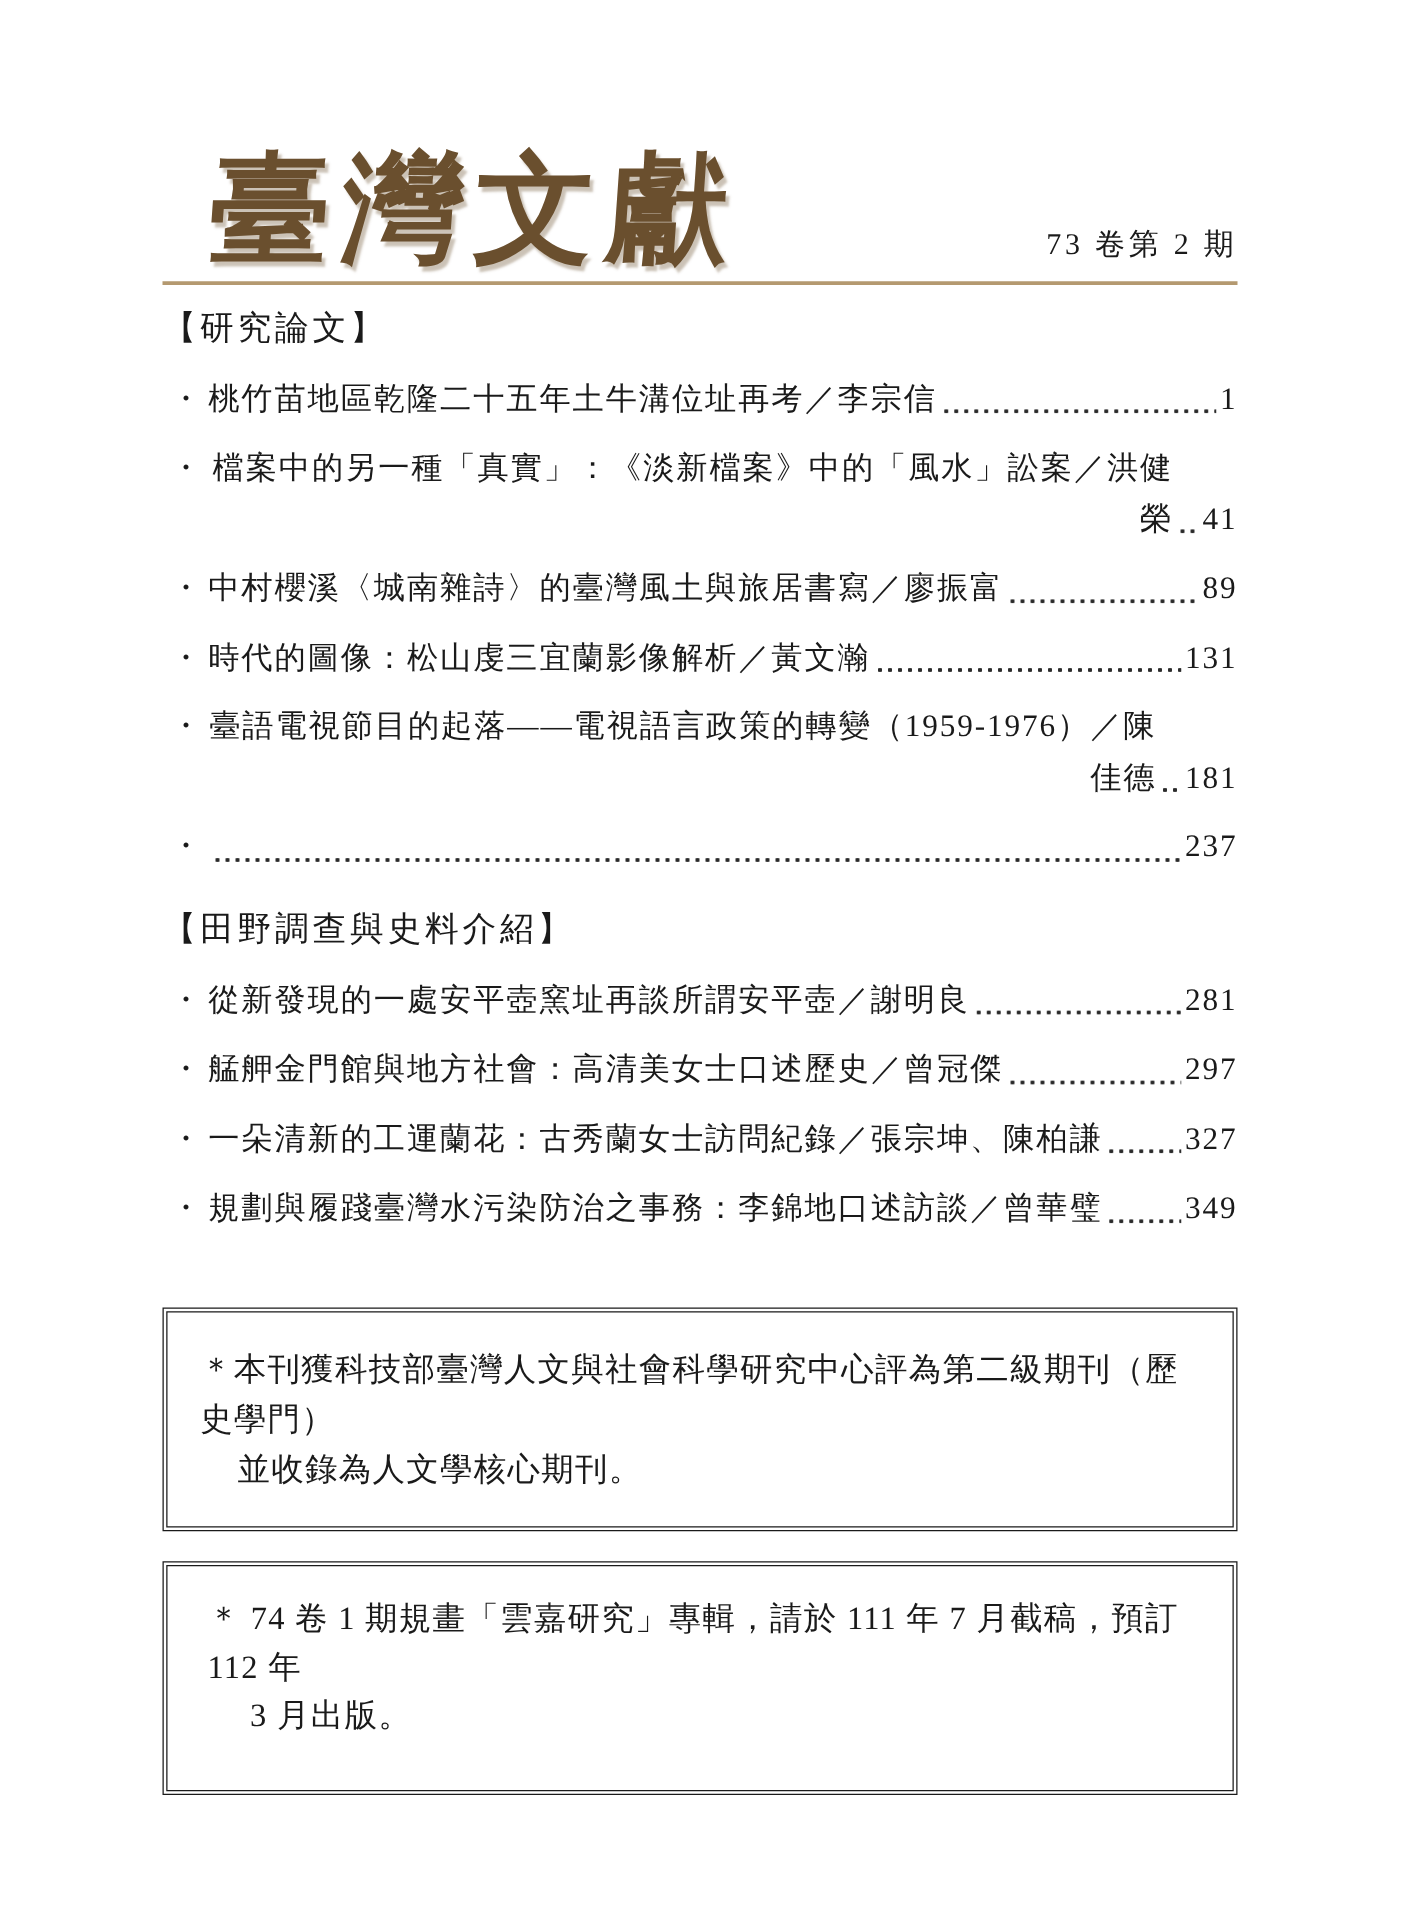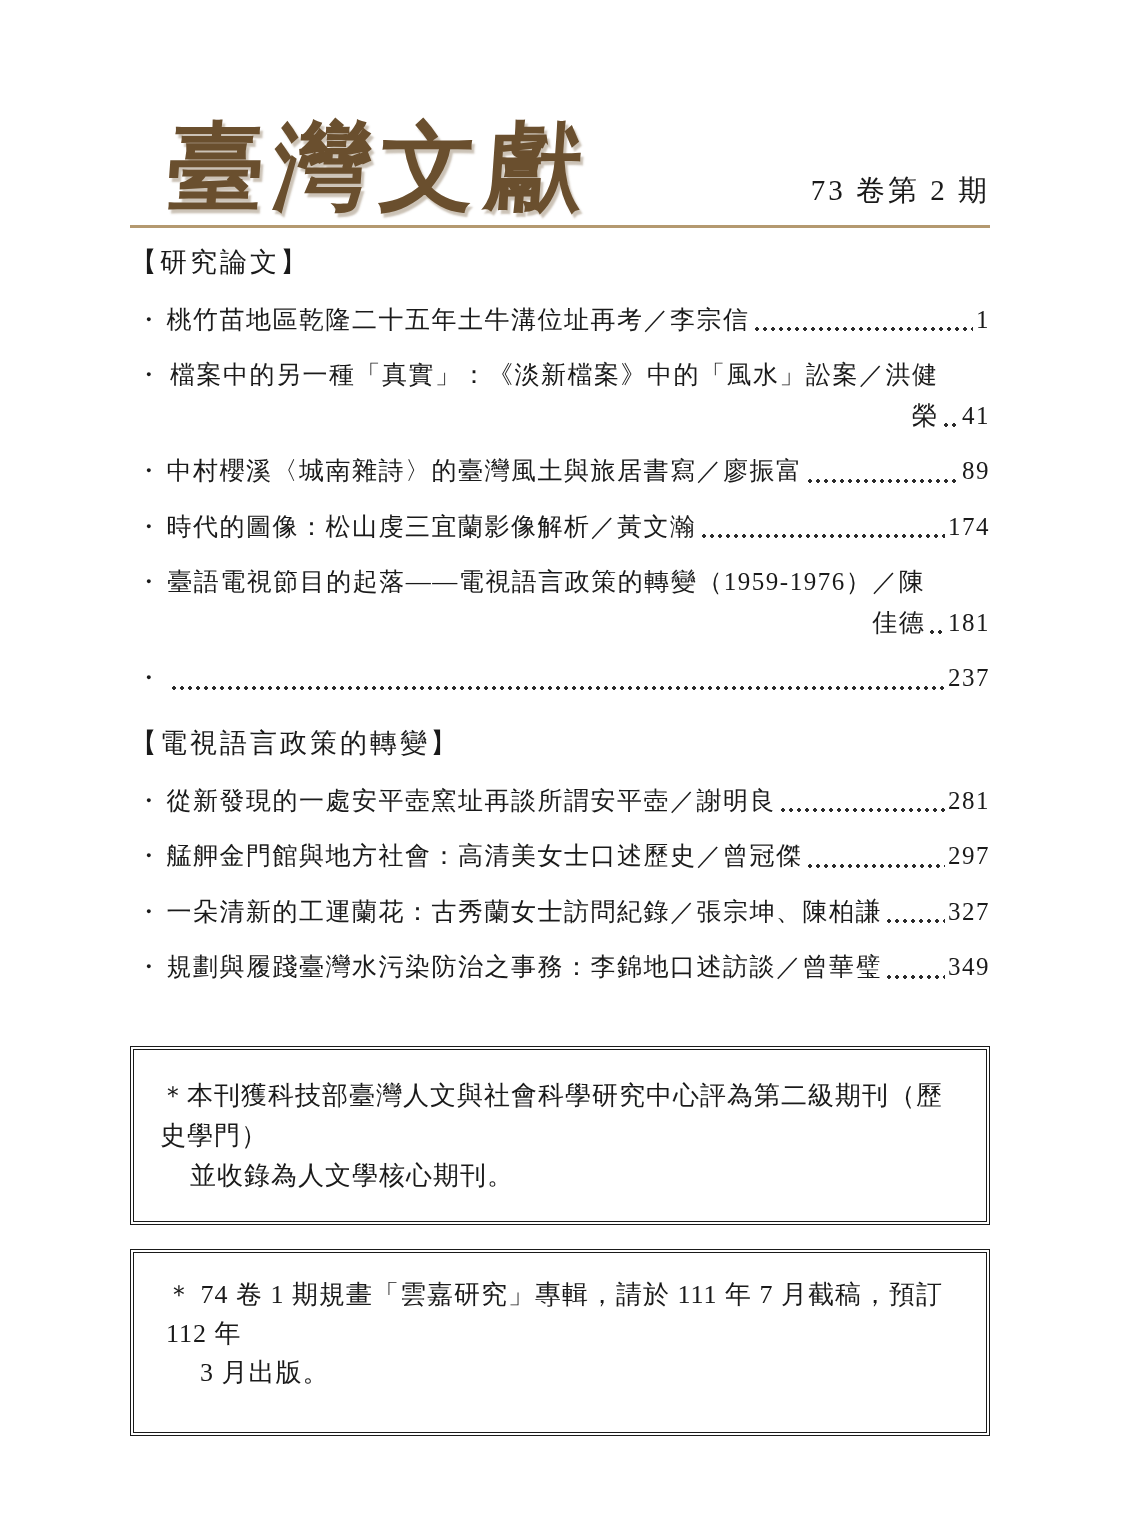--- a/index.html
+++ b/index.html
@@ -28,21 +28,21 @@
     line-height: 1.05;
     font-weight: bold;
     color: #6a4f2e;
     letter-spacing: 10px;
     margin-left: 38px;
     transform: skewX(-4deg);
     text-shadow: 3px 4px 2px rgba(106, 79, 46, 0.35);
     white-space: nowrap;
   }
   .issue {
-    font-size: 29px;
+    font-size: 24px;
     letter-spacing: 3px;
     padding-bottom: 8px;
     white-space: nowrap;
   }
   .rule {
     margin-top: 6px;
     border-bottom: 3px solid #b49970;
   }
 
   
@@ -142,34 +142,34 @@
       <div class="toc-entry">
         <span class="bullet">・</span>
         <span class="entry-title">中村櫻溪〈城南雜詩〉的臺灣風土與旅居書寫／廖振富</span>
         <span class="leader"></span>
         <span class="page-num">89</span>
       </div>
       <div class="toc-entry">
         <span class="bullet">・</span>
         <span class="entry-title">時代的圖像：松山虔三宜蘭影像解析／黃文瀚</span>
         <span class="leader"></span>
-        <span class="page-num">174</span>
+        <span class="page-num">131</span>
       </div>
       <div class="toc-entry">
         <span class="bullet">・</span>
         <span class="entry-title">臺語電視節目的起落——電視語言政策的轉變（1959-1976）／陳佳德</span>
         <span class="leader"></span>
         <span class="page-num">181</span>
       </div>
       <div class="toc-entry">
         <span class="bullet">・</span>
         <span class="leader"></span>
         <span class="page-num">237</span>
       </div>
-      <h2 class="section-heading">【電視語言政策的轉變】</h2>
+      <h2 class="section-heading">【田野調查與史料介紹】</h2>
       <div class="toc-entry">
         <span class="bullet">・</span>
         <span class="entry-title">從新發現的一處安平壺窯址再談所謂安平壺／謝明良</span>
         <span class="leader"></span>
         <span class="page-num">281</span>
       </div>
       <div class="toc-entry">
         <span class="bullet">・</span>
         <span class="entry-title">艋舺金門館與地方社會：高清美女士口述歷史／曾冠傑</span>
         <span class="leader"></span>

